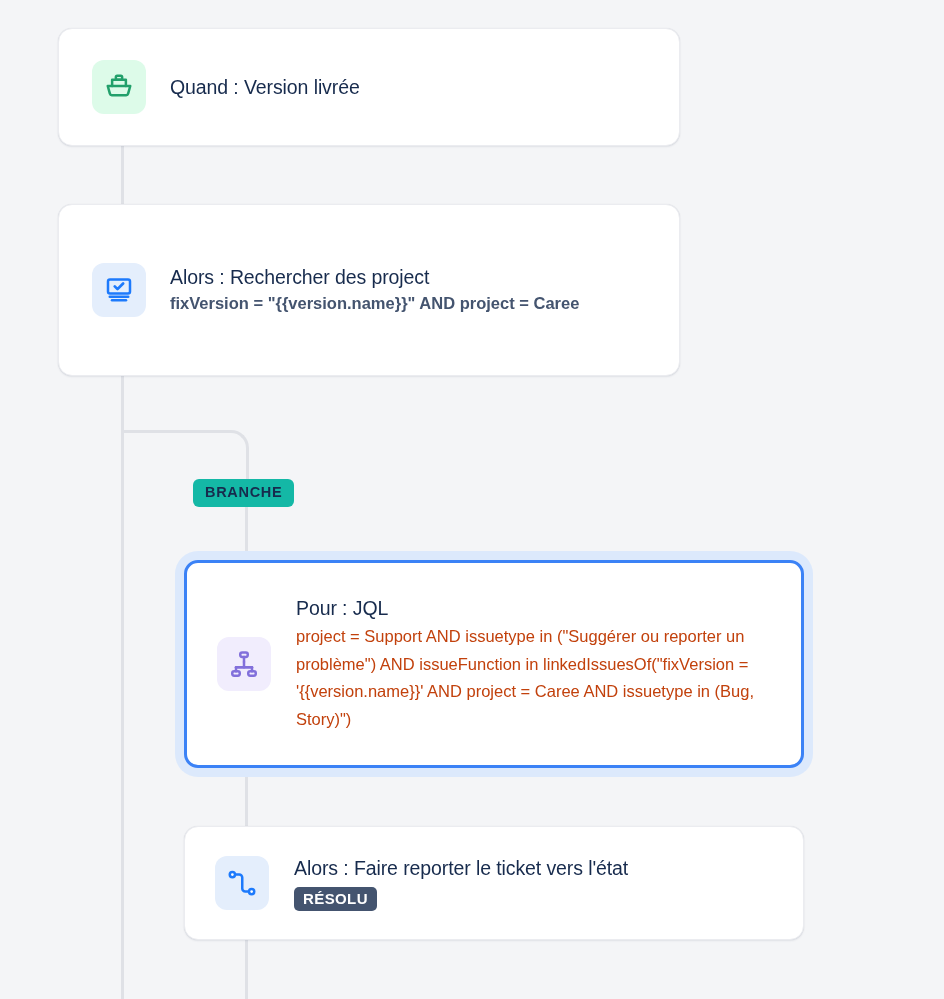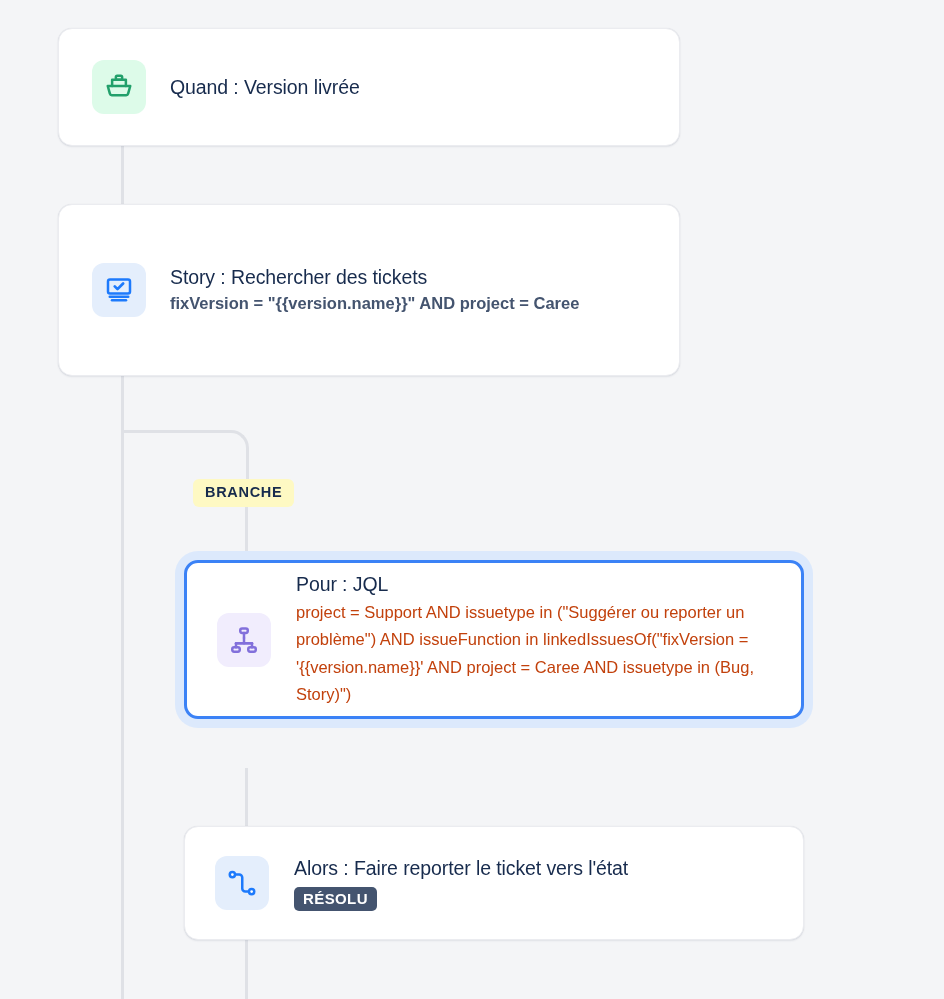--- a/index.html
+++ b/index.html
@@ -44,21 +44,21 @@
   .branch-v-1 { left: 245px; top: 490px; width: 3px; height: 70px; }
   .branch-v-2 { left: 245px; top: 768px; width: 3px; height: 72px; }
   .branch-v-3 { left: 245px; top: 937px; width: 3px; height: 62px; }
 
   
   .branch-pill {
     position: absolute;
     left: 193px;
     top: 479px;
     padding: 6px 12px 7px;
-    background: #fef9c3;
+    background: #14b8a6;
     border-radius: 6px;
     color: #172b4d;
     font-size: 14.5px;
     font-weight: 700;
     letter-spacing: 0.7px;
     line-height: 1;
     z-index: 5;
   }
 
   
@@ -141,21 +141,21 @@
   
   #card-trigger {
     left: 58px;  top: 28px;  width: 622px; height: 118px;
     padding: 0 0 0 33px;  gap: 24px;
   }
   #card-action-lookup {
     left: 58px;  top: 204px; width: 622px; height: 172px;
     padding: 0 24px 0 33px; gap: 24px;
   }
   #card-branch-jql {
-    left: 184px; top: 560px; width: 620px; height: 159px;
+    left: 184px; top: 560px; width: 620px; height: 208px;
     padding: 0 24px 0 30px; gap: 25px; align-items: center;
   }
   #card-action-transition {
     left: 184px; top: 826px; width: 620px; height: 114px;
     padding: 0 24px 0 30px; gap: 25px;
   }
 </style>
 </head>
 <body>
 
@@ -186,21 +186,21 @@
   <div class="card" id="card-action-lookup">
     <div class="card-icon icon-blue">
       <svg width="30" height="30" viewBox="0 0 24 24" fill="none" stroke="#1D7AFC" stroke-width="2" stroke-linecap="round" stroke-linejoin="round">
         <rect x="3.2" y="3.6" width="17.6" height="11.1" rx="1.6"></rect>
         <path d="M8.6 9.1l2.2 2.2 4.5-4.5" stroke-width="2.2"></path>
         <path d="M4.6 17.4h14.8"></path>
         <path d="M6.4 20.1h11.2"></path>
       </svg>
     </div>
     <div class="card-body">
-      <div class="card-title">Story : Rechercher des tickets</div>
+      <div class="card-title">Alors : Rechercher des project</div>
       <div class="card-code">fixVersion = "{{version.name}}" AND project = Caree</div>
     </div>
   </div>
 
   <div class="card selected" id="card-branch-jql">
     <div class="card-icon icon-purple">
       <svg width="30" height="30" viewBox="0 0 24 24" fill="none" stroke="#8270DB" stroke-width="2" stroke-linecap="round" stroke-linejoin="round">
         <rect x="9" y="2.7" width="6" height="3.6" rx="1.5"></rect>
         <rect x="2.6" y="17.7" width="6" height="3.6" rx="1.5"></rect>
         <rect x="15.4" y="17.7" width="6" height="3.6" rx="1.5"></rect>

